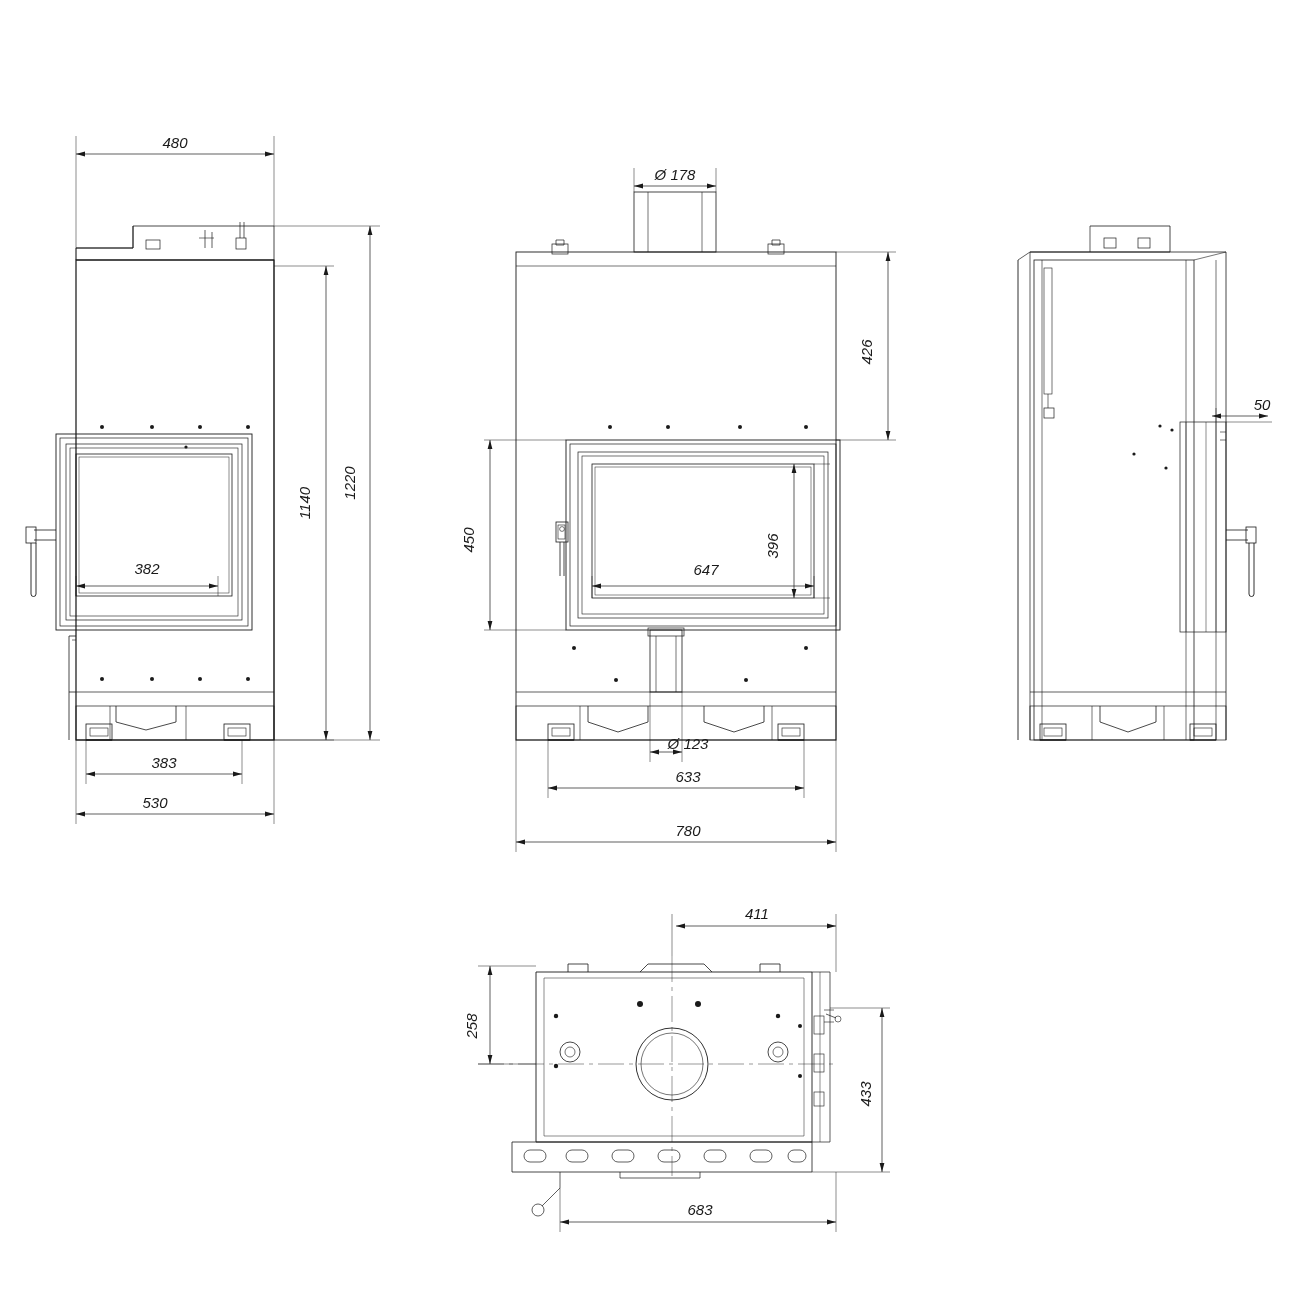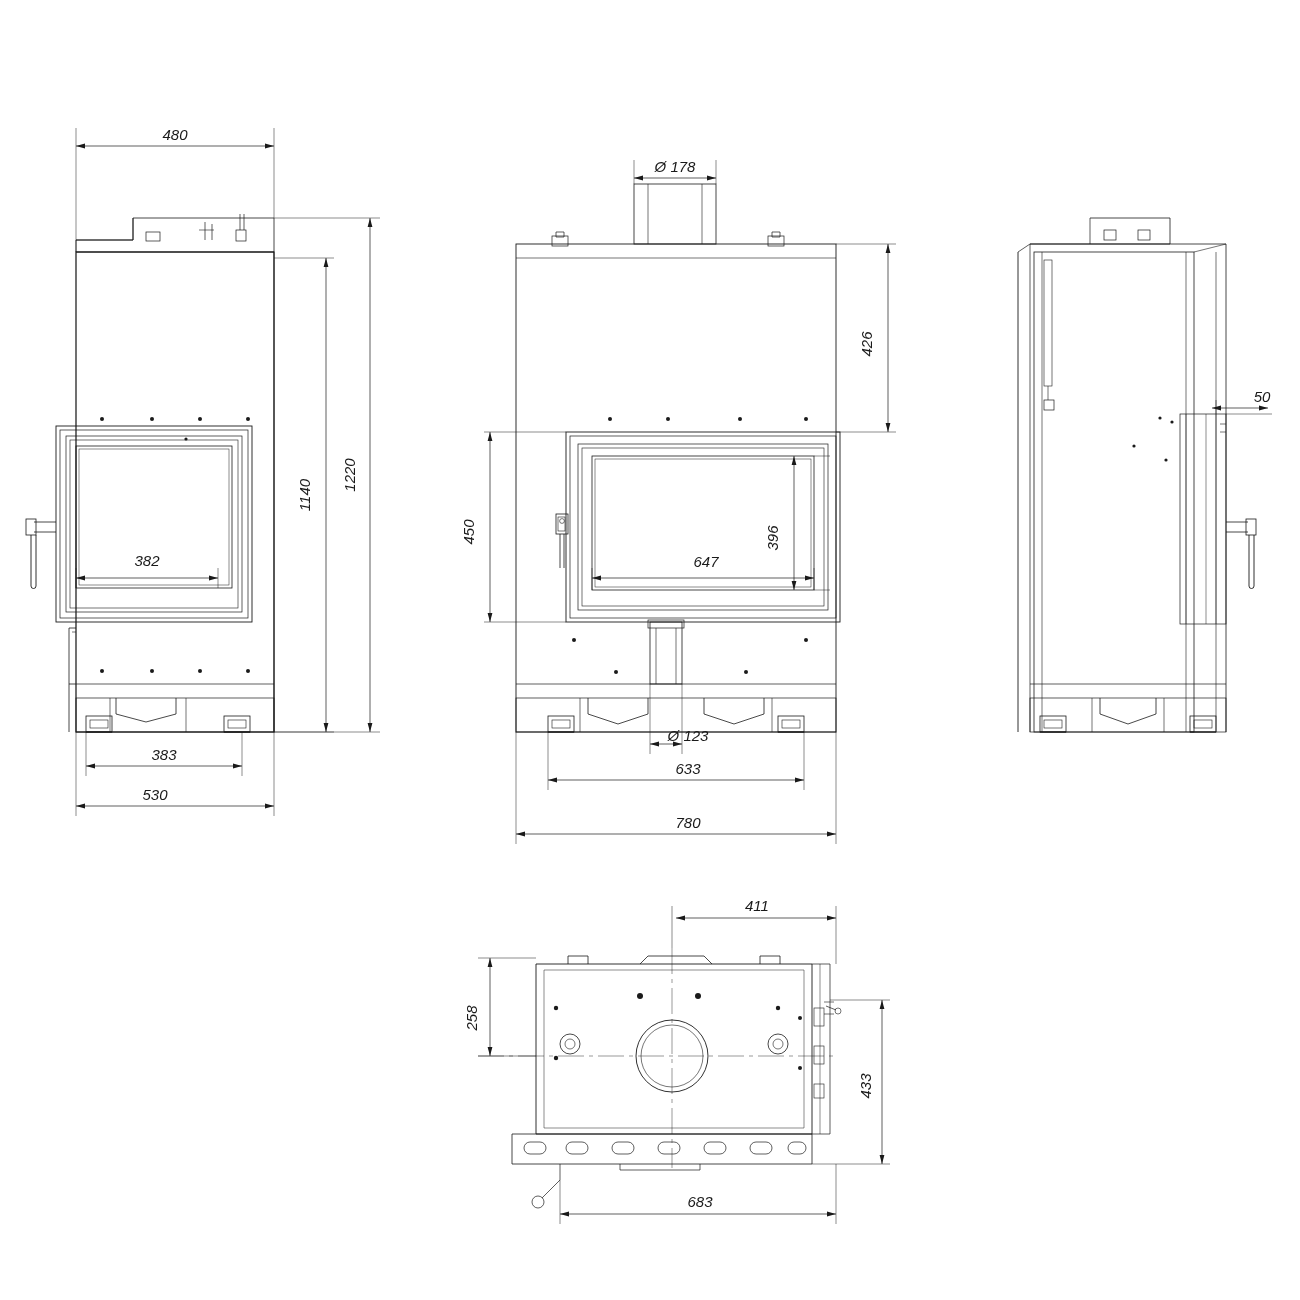--- a/index.html
+++ b/index.html
@@ -9,21 +9,21 @@
   }
   body {
     width: 1300px;
     height: 1300px;
     font-family: "Liberation Sans", sans-serif;
     position: relative;
     overflow: hidden;
   }
   #sheet {
     position: absolute;
-    left: 0; top: 8px;
+    left: 0; top: 16px;
     width: 1300px;
     height: 1188px;
   }
   svg.drawing {
     position: absolute;
     left: 0; top: 0;
     width: 1300px;
     height: 1300px;
   }
   .dimtext {

